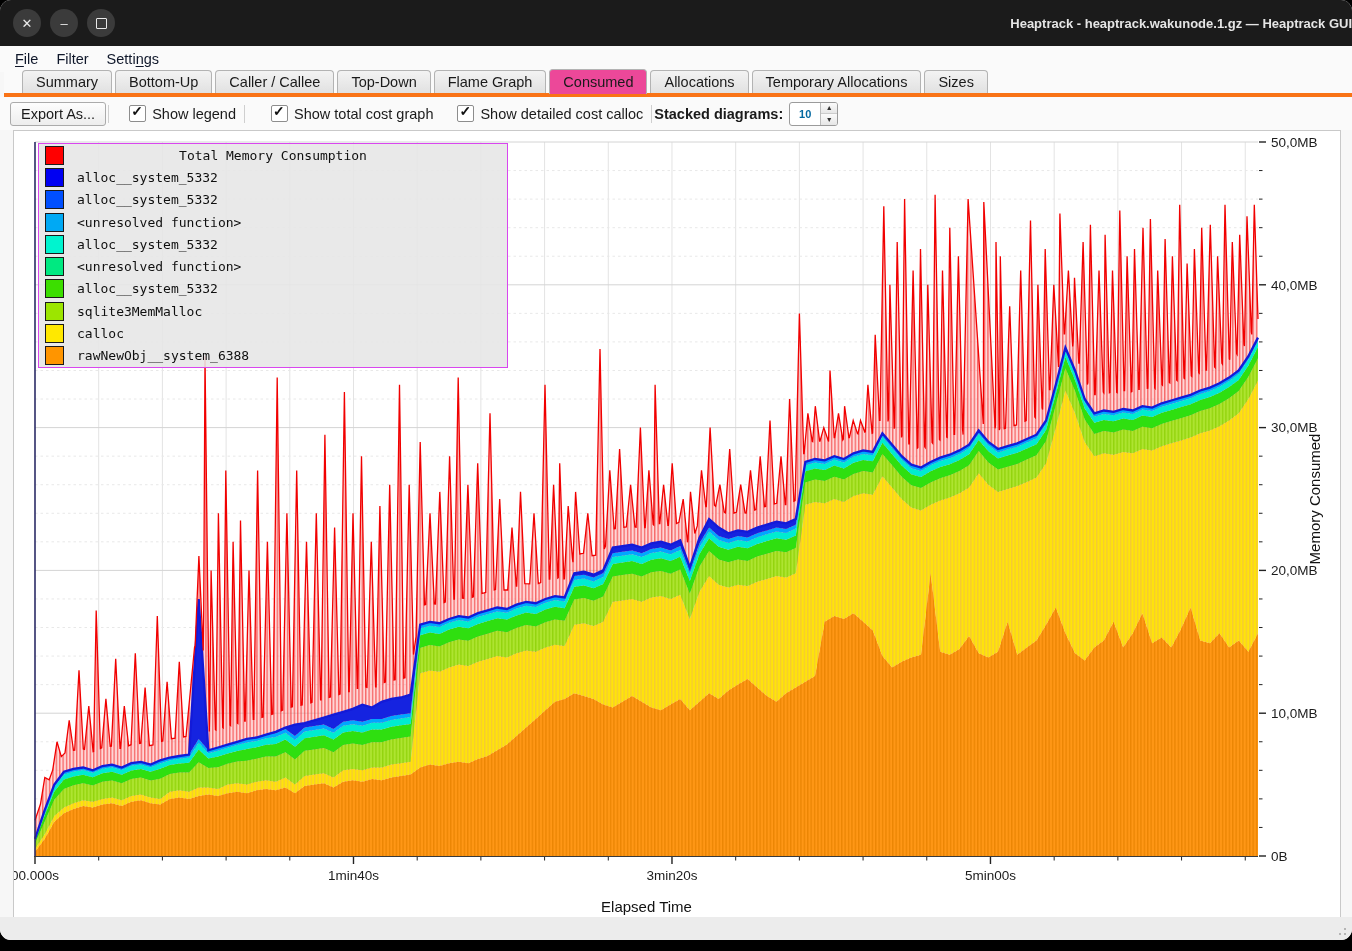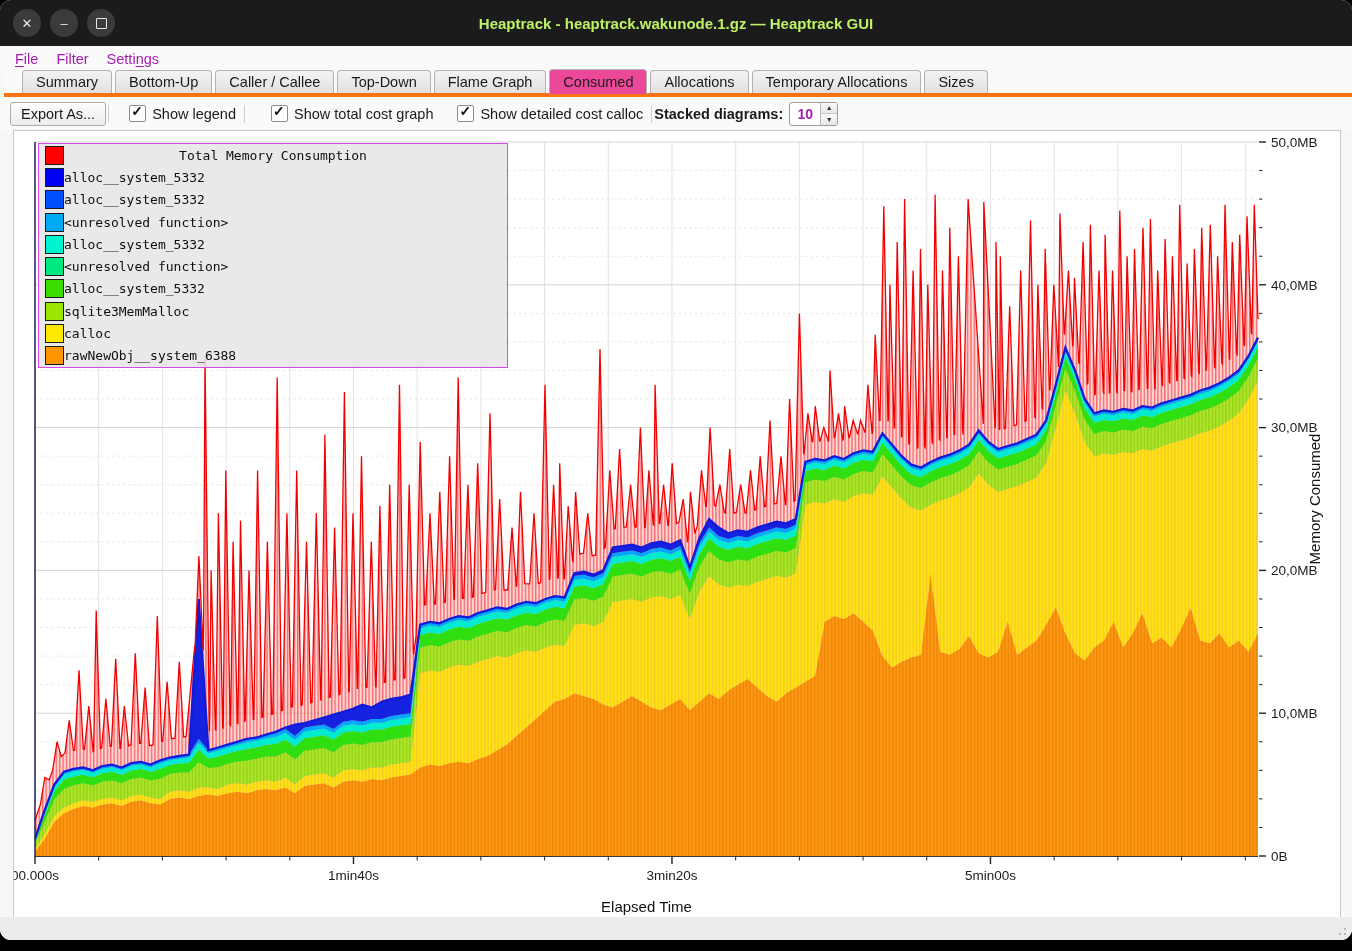--- a/index.html
+++ b/index.html
@@ -2,50 +2,50 @@
 <html><head>
 <meta charset="utf-8">
 <style>
   html,body{margin:0;padding:0;background:#000;width:1352px;height:951px;font-family:"Liberation Sans",sans-serif;-webkit-font-smoothing:antialiased;}
   .window{position:absolute;left:0;top:0;width:1352px;height:940px;border-radius:11px;overflow:hidden;background:#f7f7f7;}
   
   .titlebar{position:absolute;left:0;top:0;right:0;height:46px;background:#1b1b1b;display:flex;align-items:center;}
   .tb-controls{position:absolute;left:13px;top:9px;display:flex;gap:9px;}
   .tb-btn{width:28px;height:28px;border-radius:50%;background:#3b3b3b;color:#e9e9e9;display:flex;align-items:center;justify-content:center;font-size:13px;cursor:default;}
   .tb-btn .sq{width:9px;height:9px;border:1.6px solid #e9e9e9;border-radius:1px;}
-  .tb-title{flex:1;text-align:center;color:#bef264;font-weight:bold;font-size:15px;}
+  .tb-title{flex:1;text-align:right;color:#e5e5e5;font-weight:bold;font-size:13px;}
   
   .menubar{position:absolute;left:0;top:46px;right:0;height:26px;background:#fafafa;display:flex;align-items:center;padding-left:6px;box-sizing:border-box;}
-  .menu-item{padding:2px 9px;font-size:14.5px;color:#a21caf;}
+  .menu-item{padding:2px 9px;font-size:14.5px;color:#0f172a;}
   .menu-item u{text-decoration:underline;text-underline-offset:2px;}
   
   .tabbar{position:absolute;left:4px;top:72px;right:0;height:25px;background:#fafafa;border-bottom:4px solid #f97316;display:flex;align-items:flex-end;padding-left:18px;box-sizing:border-box;}
   .tab{border:1px solid #b3b3b3;border-bottom:none;border-radius:4px 4px 0 0;background:linear-gradient(#f3f3f3,#e1e1e1);padding:3px 13px 3px 13px;margin-right:3px;font-size:14.5px;color:#1a1a1a;white-space:nowrap;}
   .tab.active{background:#ec4899;position:relative;padding-top:4px;padding-bottom:4px;margin-bottom:-1px;}
   
   .toolbar{position:absolute;left:0;top:97px;right:0;height:33px;background:#fafafa;display:flex;align-items:center;padding-left:10px;box-sizing:border-box;}
   .btn{border:1px solid #ababab;border-radius:3px;background:linear-gradient(#fdfdfd,#ededed);padding:3px 10px;font-size:14.5px;color:#1a1a1a;}
   .tsep{width:1px;height:18px;background:#cfcfcf;margin:0 2px;}
   .check{display:flex;align-items:center;gap:6px;font-size:14.5px;color:#1a1a1a;margin-right:6px;padding-left:18px;}
   .cbox{width:15px;height:15px;background:#fff;border:1px solid #8d8d8d;border-radius:2px;position:relative;}
   .cbox.on::after{content:"✓";position:absolute;left:1px;top:-3px;font-size:14px;color:#111;font-weight:bold;}
   .spin-wrap{display:flex;align-items:center;gap:6px;font-size:14.5px;color:#1a1a1a;font-weight:bold;}
   .spinbox{display:flex;border:1px solid #9b9b9b;border-radius:3px;background:#fff;height:22px;overflow:hidden;}
-  .spin-val{width:30px;display:flex;align-items:center;justify-content:center;font-size:14px;color:#a21caf;}
+  .spin-val{width:30px;display:flex;align-items:center;justify-content:center;font-size:11px;color:#0369a1;}
   .spin-btns{display:flex;flex-direction:column;border-left:1px solid #bbb;}
   .spin-btns div{flex:1;width:16px;background:linear-gradient(#fbfbfb,#e6e6e6);display:flex;align-items:center;justify-content:center;font-size:7px;color:#333;}
   .spin-btns div:first-child{border-bottom:1px solid #ccc;}
   
   .chart-region{position:absolute;left:13px;top:130px;width:1326px;height:787px;background:#fff;border:1px solid #c9c9c9;box-sizing:content-box;}
   #chart-svg{position:absolute;left:0;top:0;}
   
   .legend{position:absolute;left:24px;top:12px;width:468px;background:rgba(230,230,230,0.88);border:1px solid #d946ef;font-family:"DejaVu Sans Mono",monospace;}
   .lrow{display:flex;align-items:center;height:22.3px;}
   .lswatch{width:19px;height:19px;border:1px solid #1a1a1a;margin-left:6px;flex:0 0 auto;box-sizing:border-box;}
-  .llabel{font-size:13px;color:#0f0f0f;white-space:pre;}
+  .llabel{margin-left:13px;font-size:13px;color:#0f0f0f;white-space:pre;}
   .lrow.title .llabel{flex:1;text-align:center;margin-left:0;margin-right:25px;}
   
   .bottomstrip{position:absolute;left:0;top:917px;right:0;height:23px;background:#ececec;}
   .grip{position:absolute;right:5px;bottom:4px;width:12px;height:12px;background:
     radial-gradient(circle at 10px 10px,#b5b5b5 1.2px,transparent 1.4px),
     radial-gradient(circle at 10px 5px,#b5b5b5 1.2px,transparent 1.4px),
     radial-gradient(circle at 5px 10px,#b5b5b5 1.2px,transparent 1.4px);}
 </style>
 </head>
 <body>

